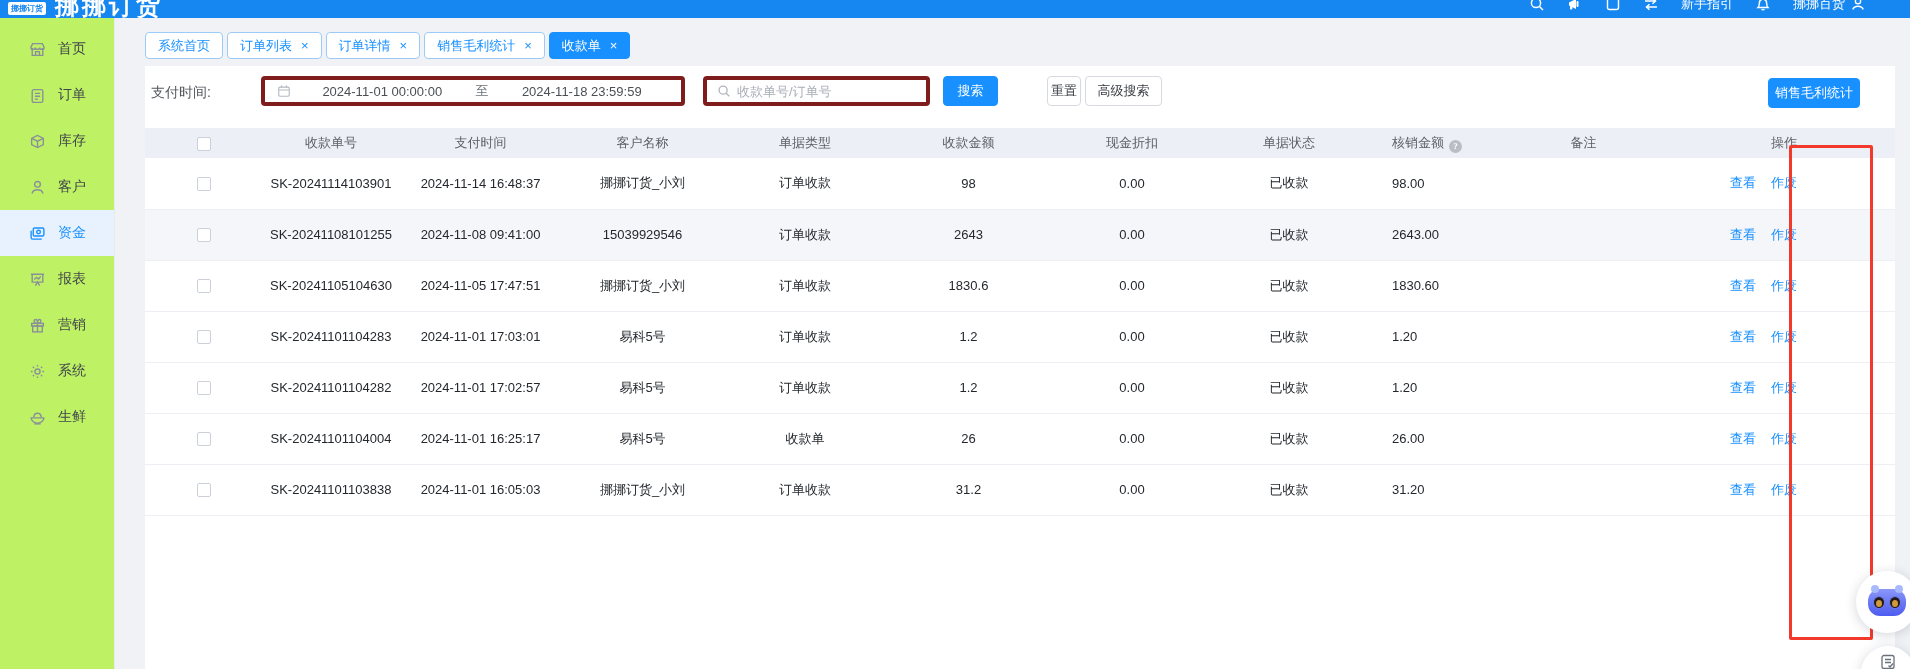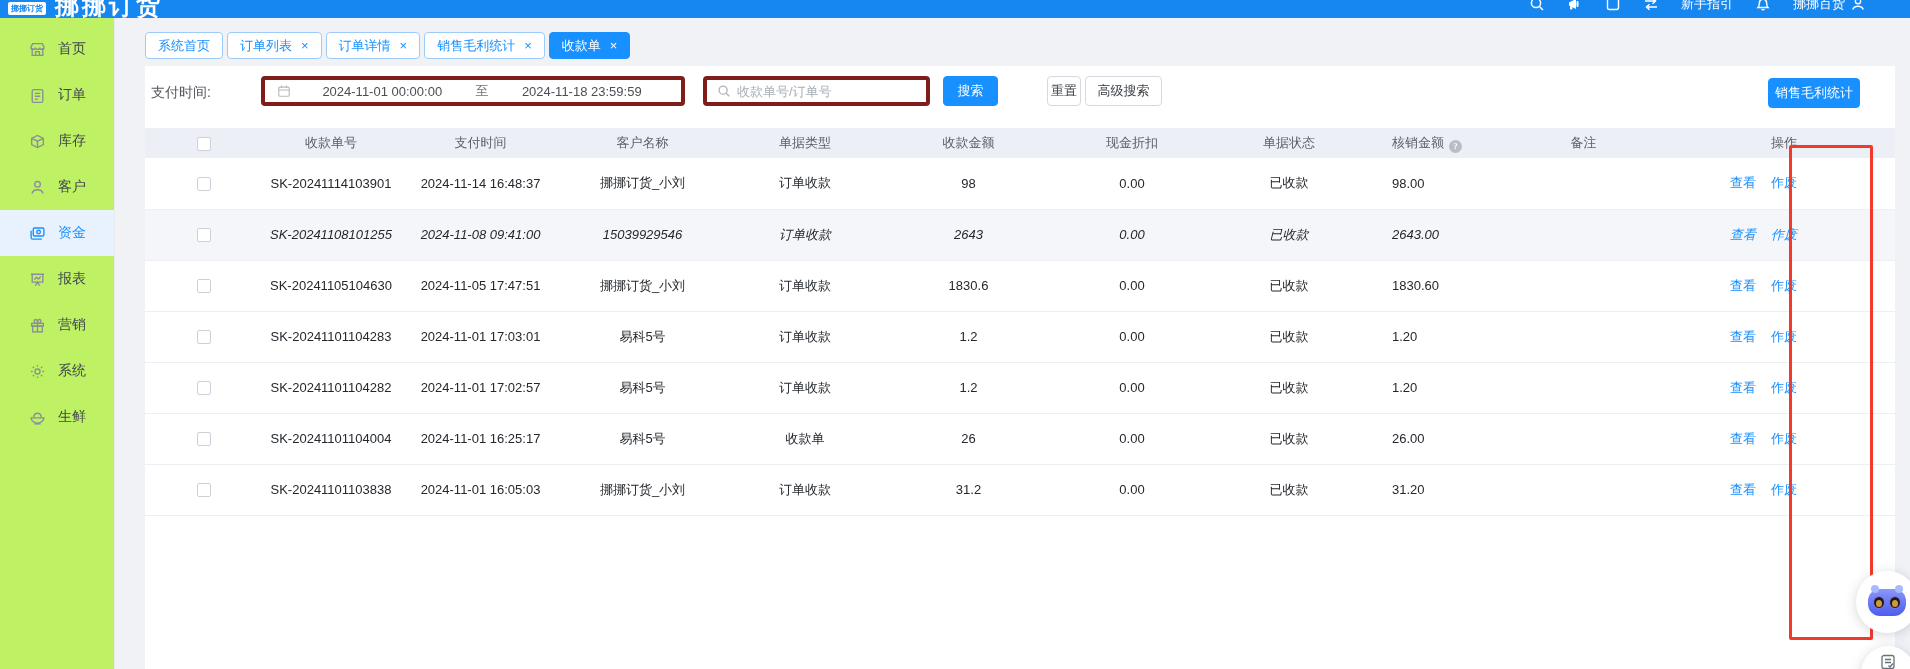--- a/index.html
+++ b/index.html
@@ -48,21 +48,21 @@
   .btn { position:absolute; top:10px; height:30px; border-radius:4px; font-size:13px; display:flex; align-items:center; justify-content:center; cursor:pointer; border:1px solid #d6dae0; background:#fff; color:#383c42; }
   .btn.primary { background:#1890ff; border-color:#1890ff; color:#fff; }
   .btn-search { left:798px; width:55px; }
   .btn-reset  { left:902px; width:34px; }
   .btn-adv    { left:940px; width:77px; }
   .btn-add    { left:1623px; width:92px; top:12px; }
   
   table { position:absolute; left:0; top:62px; width:1750px; border-collapse:collapse; table-layout:fixed; }
   thead th { height:30px; background:#edeff7; font-weight:normal; font-size:13px; color:#5a5f66; text-align:center;font-family:Liberation Serif, serif; }
   tbody td { height:51px; font-size:13px; color:#24282d; text-align:center; border-bottom:1px solid #edeff4; background:#fff; }
-  tbody tr.hov td { background:#f4f6fa;font-style:italic; }
+  tbody tr.hov td { background:#f4f6fa; }
   th.al, td.al { text-align:left; padding-left:28px; }
   .cb { display:inline-block; width:14px; height:14px; border:1px solid #ccd1d9; border-radius:2px; background:#fff; vertical-align:middle; cursor:pointer; }
   .info-i { display:inline-flex; width:13px; height:13px; border-radius:50%; background:#b9bdc4; color:#fff; font-size:9px; line-height:13px;
     align-items:center; justify-content:center; margin-left:5px; vertical-align:-2px; font-weight:bold; }
   .ops { display:flex; justify-content:flex-end; gap:15px; padding-right:98px;align-items:center; }
   .ops a { color:#1890ff; cursor:pointer; text-decoration:none; }
   
   .red-box { position:absolute; left:1789px; top:145px; width:84px; height:495px; border:3px solid #f2392b; border-radius:2px; pointer-events:none; z-index:6; }
   
   .fab { position:absolute; background:#fff; border-radius:50%; box-shadow:0 2px 12px rgba(60,70,90,.22); z-index:7; display:flex; align-items:center; justify-content:center; cursor:pointer; }

